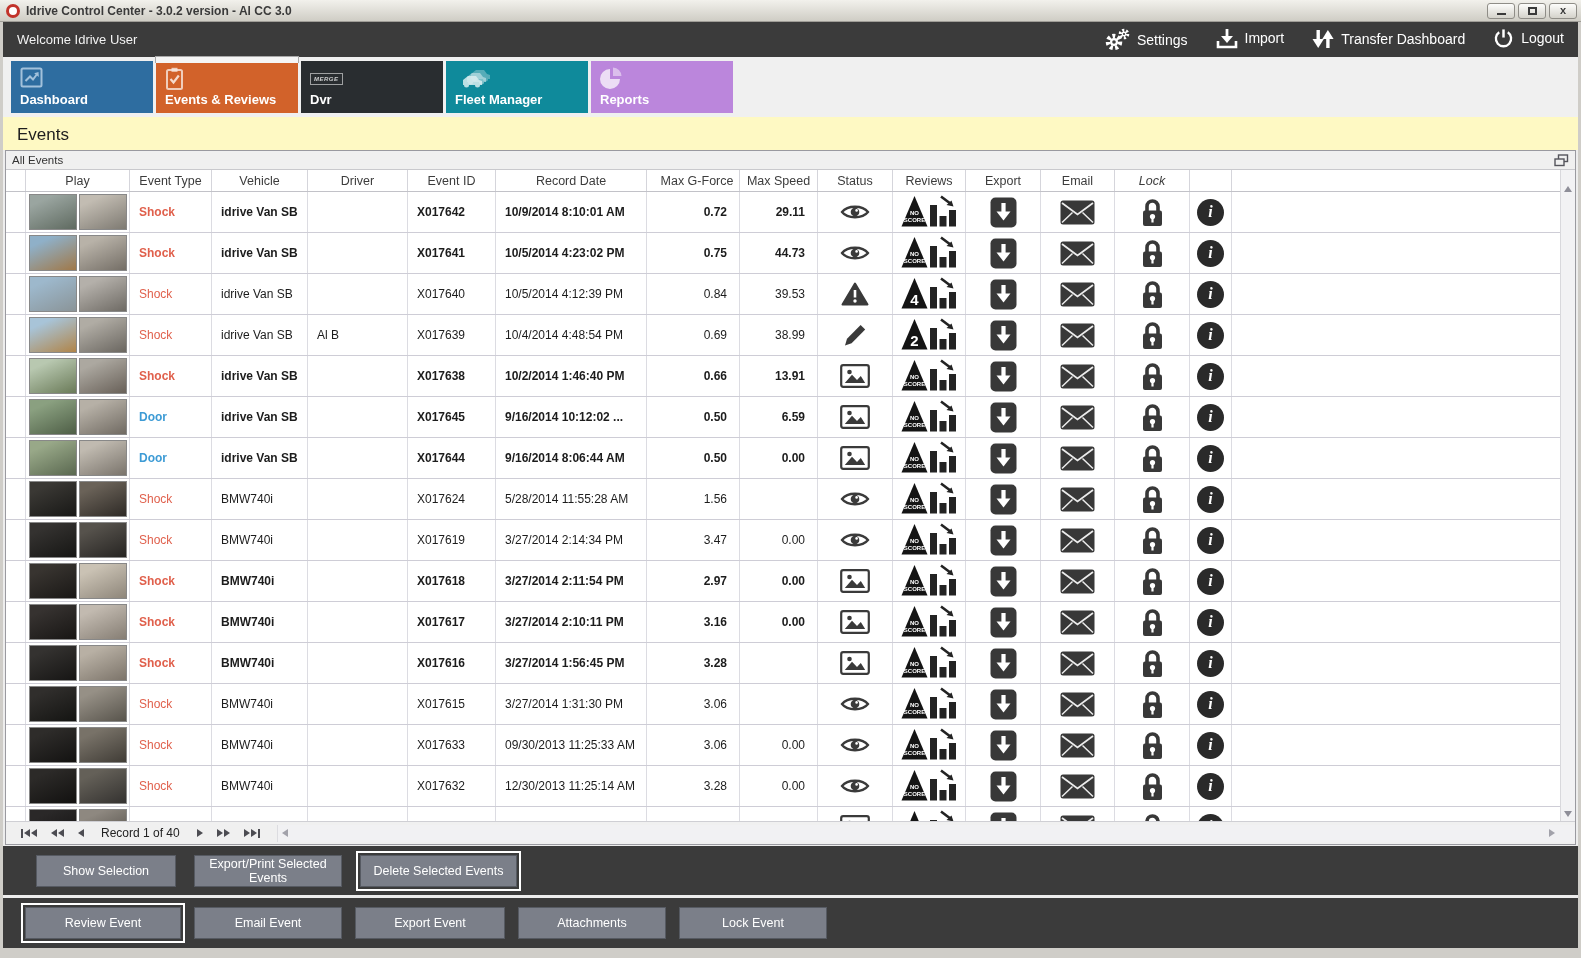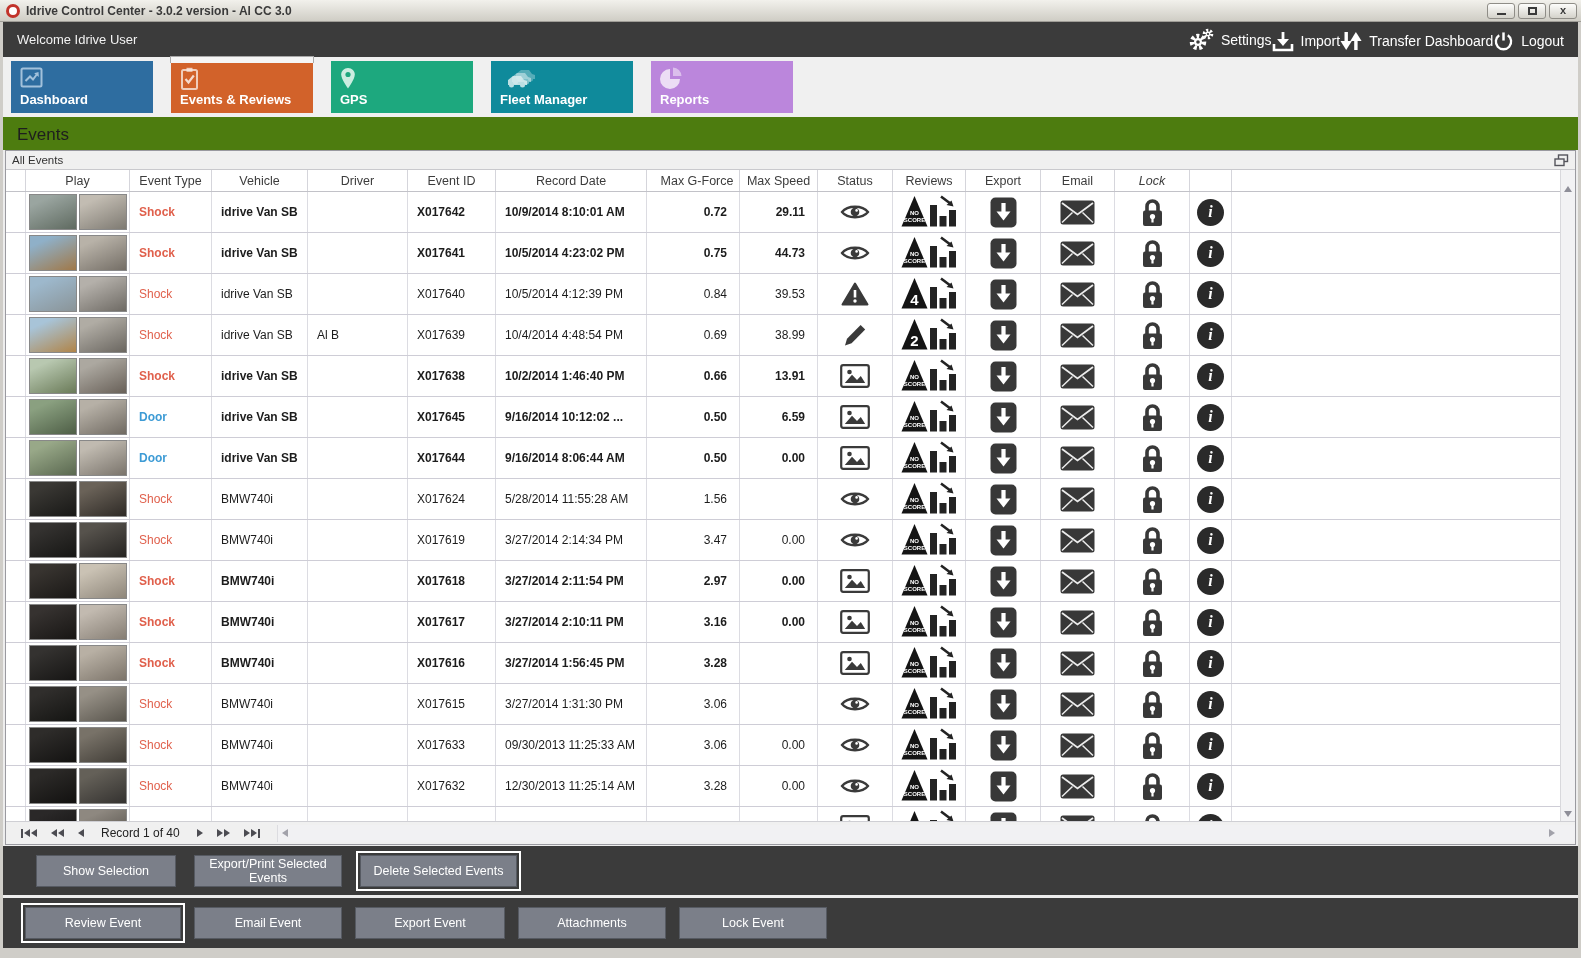--- a/index.html
+++ b/index.html
@@ -14,34 +14,34 @@
   .win-btn { width:28px; height:16px; background:linear-gradient(#fdfdfb,#d4d2ca); border:1px solid #8f8d87; border-radius:3px; display:flex; align-items:center; justify-content:center; font-size:11px; color:#3a3a3a; font-weight:700; line-height:1; }
   .glyph-min { width:9px; height:2px; background:#3a3a3a; margin-top:6px; }
   .glyph-max { width:9px; height:8px; border:2px solid #3a3a3a; }
 
   
   .frame { background:#cfcdc8; padding:0 3px 0 3px; }
 
   
   .topbar { height:35px; background:#3b3b3b; display:flex; align-items:center; padding:0 14px; }
   .welcome { color:#f2f2f2; font-size:13px; }
-  .topbar-actions { margin-left:auto; display:flex; align-items:flex-end; }
+  .topbar-actions { margin-left:auto; display:flex; align-items:flex-start; gap:28px; }
   .topbar-action { display:flex; align-items:center; gap:7px; color:#fff; font-size:14px; cursor:pointer; }
   .topbar-action svg { display:block; }
 
   
   .content { background:#ededed; }
-  .tabstrip { display:flex; gap:18px; padding:4px 0 0 8px; background:#f0f0f0; height:60px; }
+  .tabstrip { display:flex; gap:3px; padding:4px 0 0 8px; background:#f0f0f0; height:60px; }
   .tab { position:relative; width:142px; height:52px; color:#fff; padding:6px 9px; cursor:pointer; }
   .tab .tab-label { position:absolute; left:9px; bottom:6px; font-size:13px; font-weight:700; }
   .tab.active::before { content:""; position:absolute; left:-1px; right:-1px; top:-5px; height:6px; background:#f5f5f5; border:1px solid #a8a8a8; border-bottom:none; }
   .tab-icon { opacity:.85; }
   .dvr-chip { display:inline-block; border:1px solid rgba(255,255,255,.55); color:rgba(255,255,255,.75); font-size:6px; font-style:italic; font-weight:700; padding:2px 3px; letter-spacing:.5px; }
 
-  .page-title { font-size:17px; color:#1e1e1e; padding:8px 0 6px 14px; background:#4d7c0f; height:33px; }
+  .page-title { font-size:17px; color:#1e1e1e; padding:8px 0 6px 14px; background:#fef9c3; height:33px; }
 
   
   .groupbox { margin:0 2px; border:1px solid #9a9aa0; background:#fff; height:695px; display:flex; flex-direction:column;text-align:center; }
   .groupbox-header { height:19px; background:#f0f0f0; border-bottom:1px solid #c9c9cd; display:flex; align-items:center; padding:0 6px; font-size:11.5px; color:#333; }
   .gb-spacer { flex:1; }
 
   
   .table-area { position:relative; flex:1; overflow:hidden; }
   .thead { display:flex; height:22px; border-bottom:1px solid #c2c2c8; font-size:12.5px; color:#3c3c3c; }
   .th { border-right:1px solid #d5d5db; display:flex; align-items:center; justify-content:center; }
@@ -176,26 +176,23 @@
         <span class="tab-label">Dashboard</span>
       </div>
       <div class="tab active" style="background: rgb(210, 98, 42);">
         <svg class="tab-icon" width="20" height="23" viewBox="0 0 20 23">
           <rect x="2" y="3" width="15" height="19" rx="1.5" fill="none" stroke="rgba(255,255,255,.8)" stroke-width="2"></rect>
           <rect x="6.5" y="0.8" width="6" height="4" fill="rgba(255,255,255,.8)"></rect>
           <polyline points="5.5,12 8.5,15.5 13.8,8.5" fill="none" stroke="rgba(255,255,255,.9)" stroke-width="2.2"></polyline>
         </svg>
         <span class="tab-label">Events &amp; Reviews</span>
       </div>
-      <div class="tab" style="background: rgb(29, 168, 126);">
-        <svg class="tab-icon" width="16" height="23" viewBox="0 0 16 23">
-          <path d="M8,1 C4.1,1 1.2,4 1.2,7.6 C1.2,12.6 8,21.5 8,21.5 S14.8,12.6 14.8,7.6 C14.8,4 11.9,1 8,1 Z" fill="#eafaf2"></path>
-          <circle cx="8" cy="7.5" r="2.6" fill="#1da87e"></circle>
-        </svg>
-        <span class="tab-label">GPS</span>
+      <div class="tab" style="background: rgb(41, 45, 48);">
+        <span class="dvr-chip">MERGE</span>
+        <span class="tab-label">Dvr</span>
       </div>
       <div class="tab" style="background: rgb(15, 138, 155); padding-left: 16px;">
         <svg class="tab-icon" width="34" height="22" viewBox="0 0 34 22">
           <g fill="rgba(255,255,255,.35)">
               <path d="M14,3 l8,0 3,4 3,1 0,4 -2,0 a2.5,2.5 0 0 1 -5,0 l-6,0 a2.5,2.5 0 0 1 -5,0 l-1,0 0,-5 z"></path>
             </g>
           <g fill="rgba(255,255,255,.55)" transform="translate(-4,3)">
               <path d="M14,3 l8,0 3,4 3,1 0,4 -2,0 a2.5,2.5 0 0 1 -5,0 l-6,0 a2.5,2.5 0 0 1 -5,0 l-1,0 0,-5 z"></path>
             </g>
           <g fill="rgba(255,255,255,.85)" transform="translate(-8,6)">

